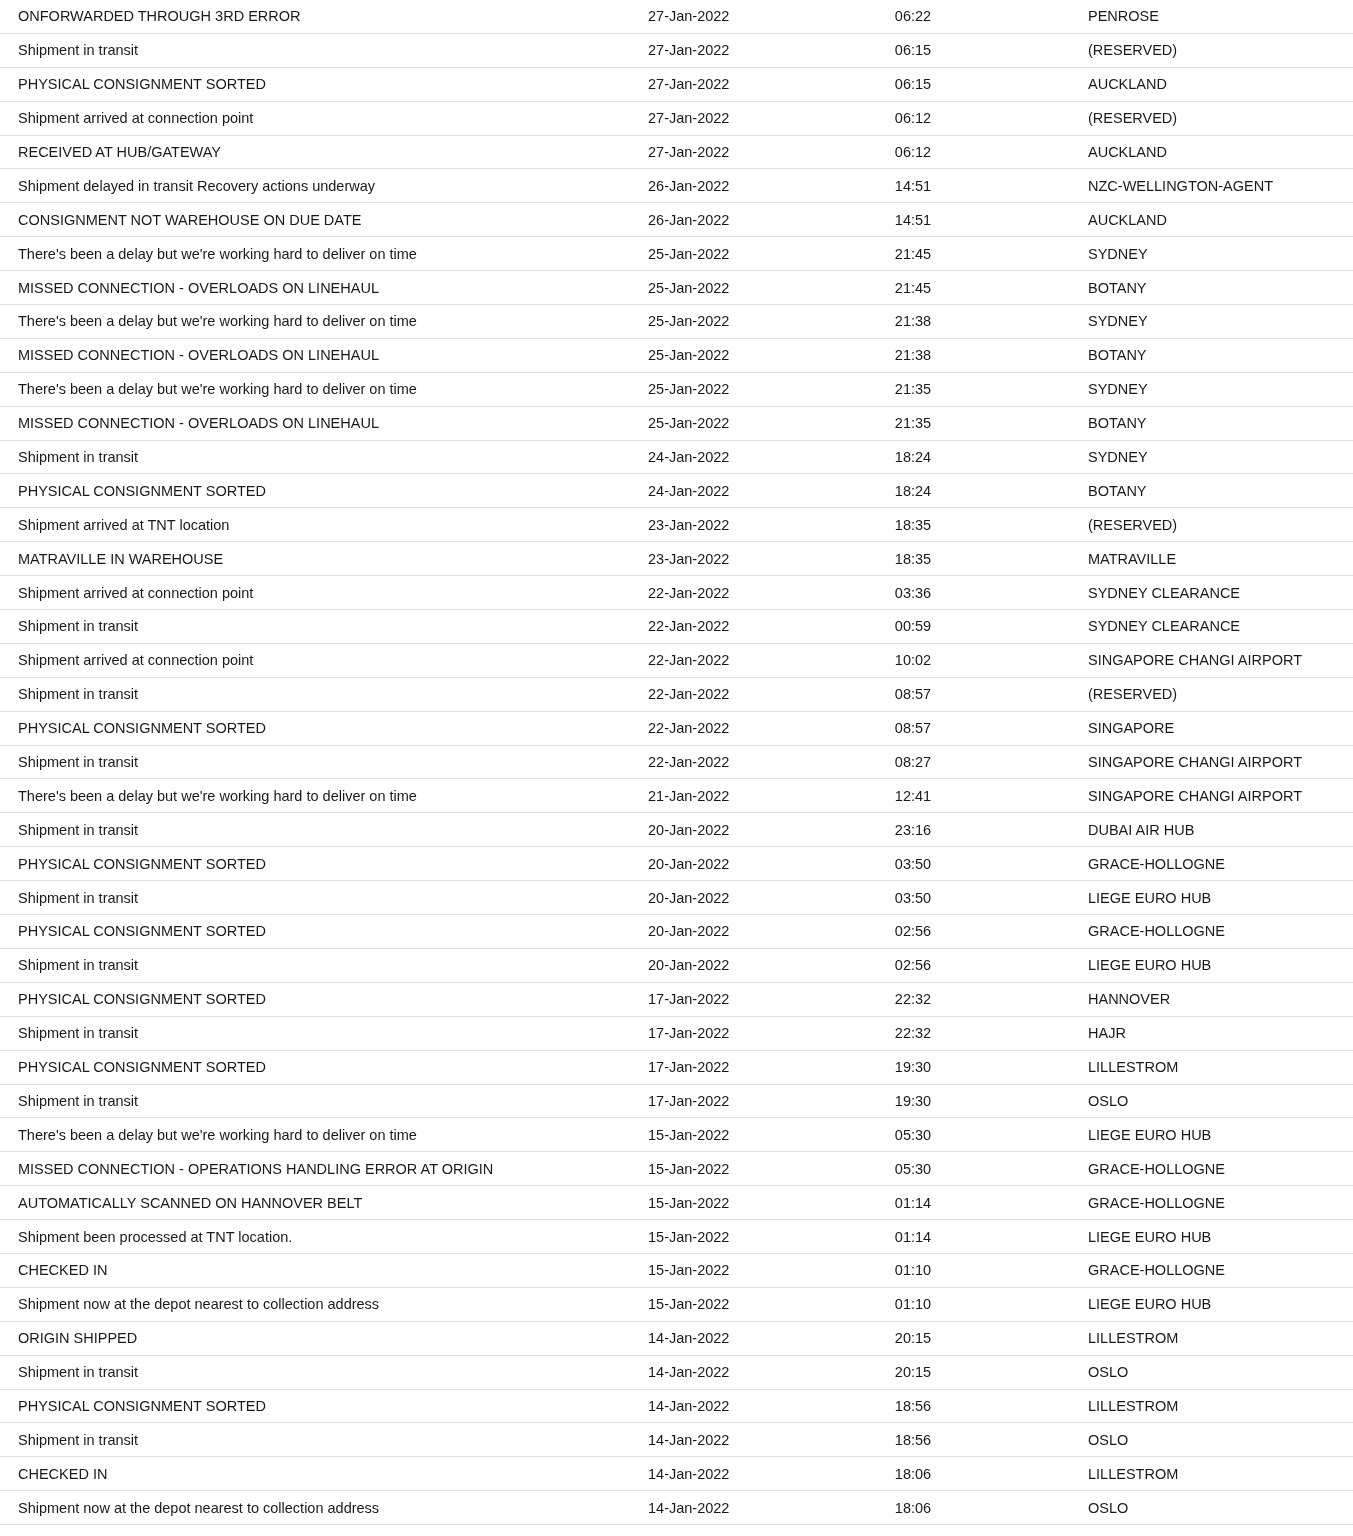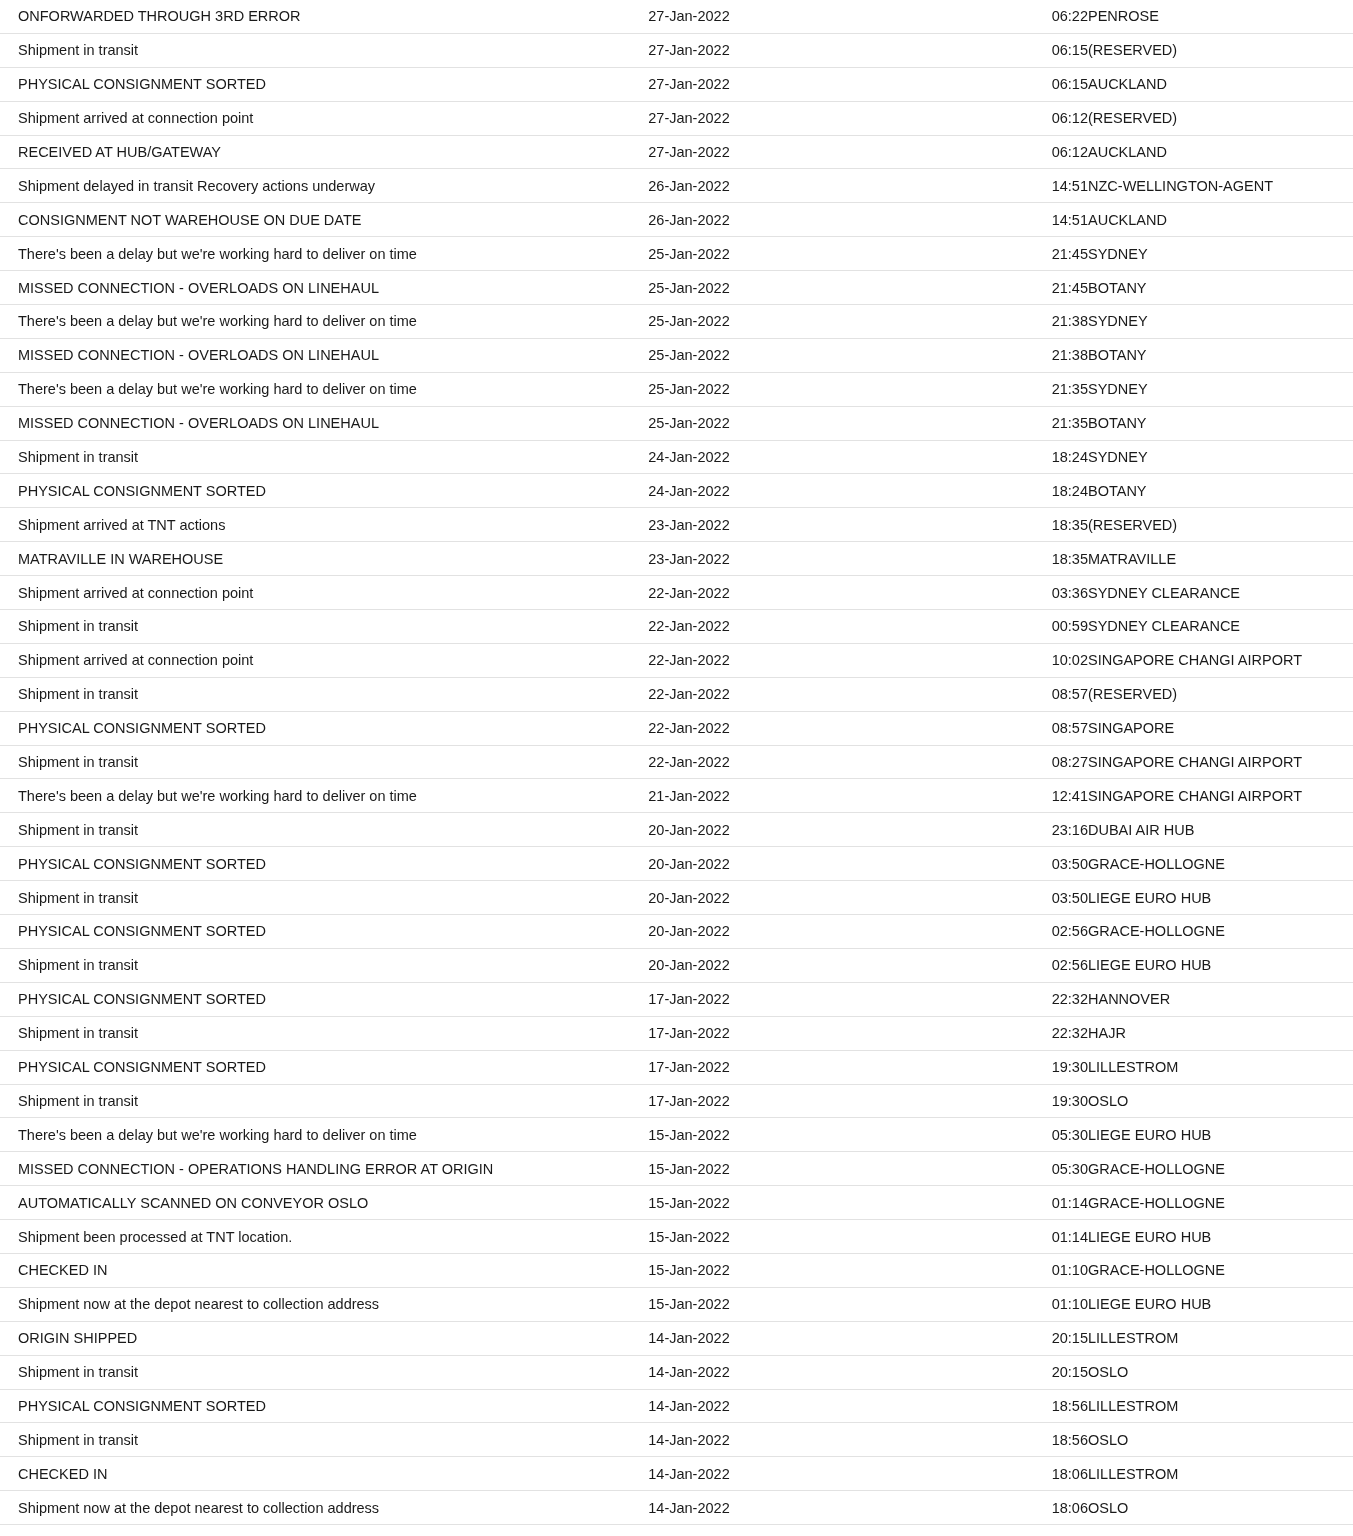--- a/index.html
+++ b/index.html
@@ -30,25 +30,25 @@
     white-space: nowrap;
     overflow: hidden;
     text-overflow: ellipsis;
   }
   .col-status {
     width: 630px;
     padding-left: 18px !important;
   }
   .col-date {
     width: 82px;
-    text-align: center;
+    text-align: left;
   }
   .col-time {
     width: 350px;
-    text-align: right;
+    text-align: center;
     padding-left: 8px !important;
   }
   .col-location {
     width: 273px;
     padding-left: 0 !important;
   }
 </style>
 </head>
 <body>
 
@@ -138,21 +138,21 @@
         <td class="col-time">18:24</td>
         <td class="col-location">SYDNEY</td>
       </tr>
       <tr>
         <td class="col-status">PHYSICAL CONSIGNMENT SORTED</td>
         <td class="col-date">24-Jan-2022</td>
         <td class="col-time">18:24</td>
         <td class="col-location">BOTANY</td>
       </tr>
       <tr>
-        <td class="col-status">Shipment arrived at TNT actions</td>
+        <td class="col-status">Shipment arrived at TNT location</td>
         <td class="col-date">23-Jan-2022</td>
         <td class="col-time">18:35</td>
         <td class="col-location">(RESERVED)</td>
       </tr>
       <tr>
         <td class="col-status">MATRAVILLE IN WAREHOUSE</td>
         <td class="col-date">23-Jan-2022</td>
         <td class="col-time">18:35</td>
         <td class="col-location">MATRAVILLE</td>
       </tr>
@@ -258,21 +258,21 @@
         <td class="col-time">05:30</td>
         <td class="col-location">LIEGE EURO HUB</td>
       </tr>
       <tr>
         <td class="col-status">MISSED CONNECTION - OPERATIONS HANDLING ERROR AT ORIGIN</td>
         <td class="col-date">15-Jan-2022</td>
         <td class="col-time">05:30</td>
         <td class="col-location">GRACE-HOLLOGNE</td>
       </tr>
       <tr>
-        <td class="col-status">AUTOMATICALLY SCANNED ON CONVEYOR OSLO</td>
+        <td class="col-status">AUTOMATICALLY SCANNED ON HANNOVER BELT</td>
         <td class="col-date">15-Jan-2022</td>
         <td class="col-time">01:14</td>
         <td class="col-location">GRACE-HOLLOGNE</td>
       </tr>
       <tr>
         <td class="col-status">Shipment been processed at TNT location.</td>
         <td class="col-date">15-Jan-2022</td>
         <td class="col-time">01:14</td>
         <td class="col-location">LIEGE EURO HUB</td>
       </tr>

